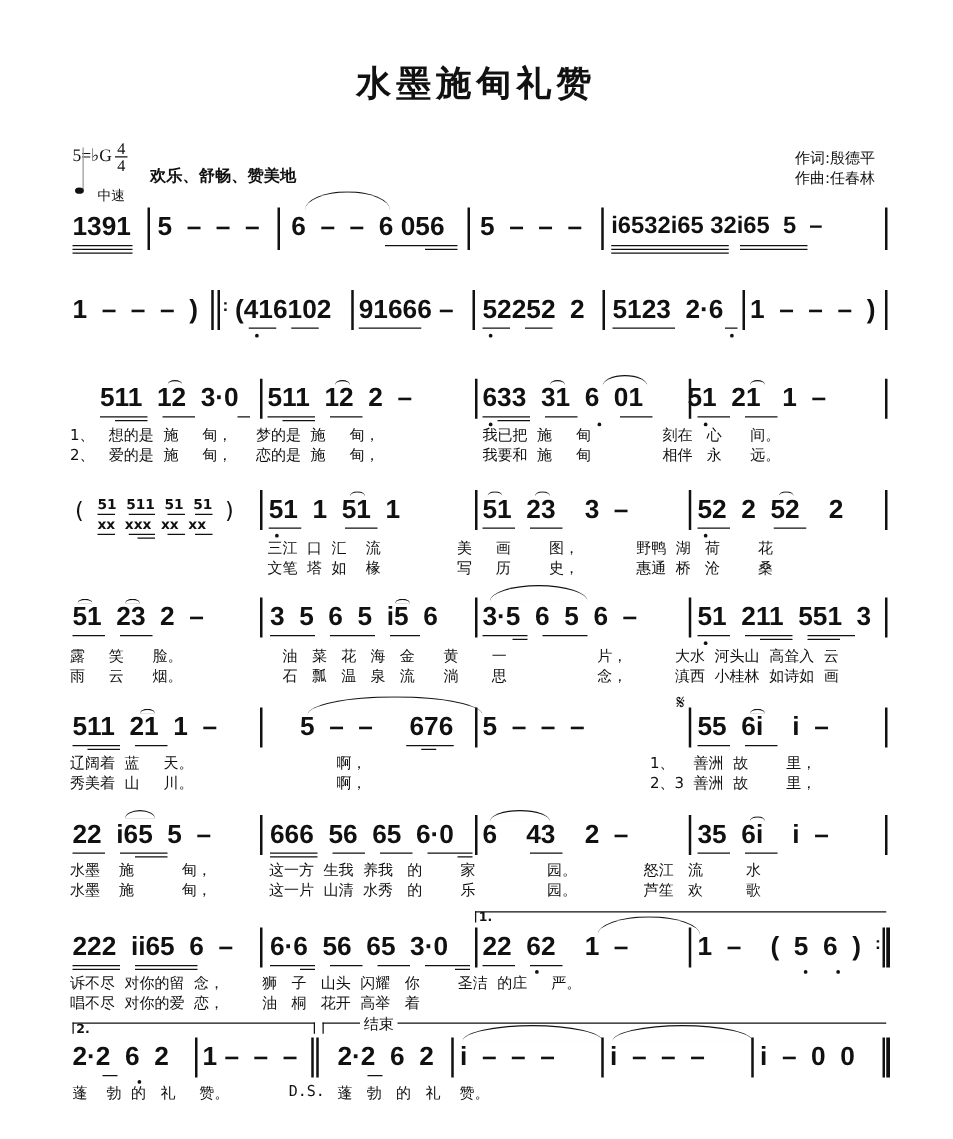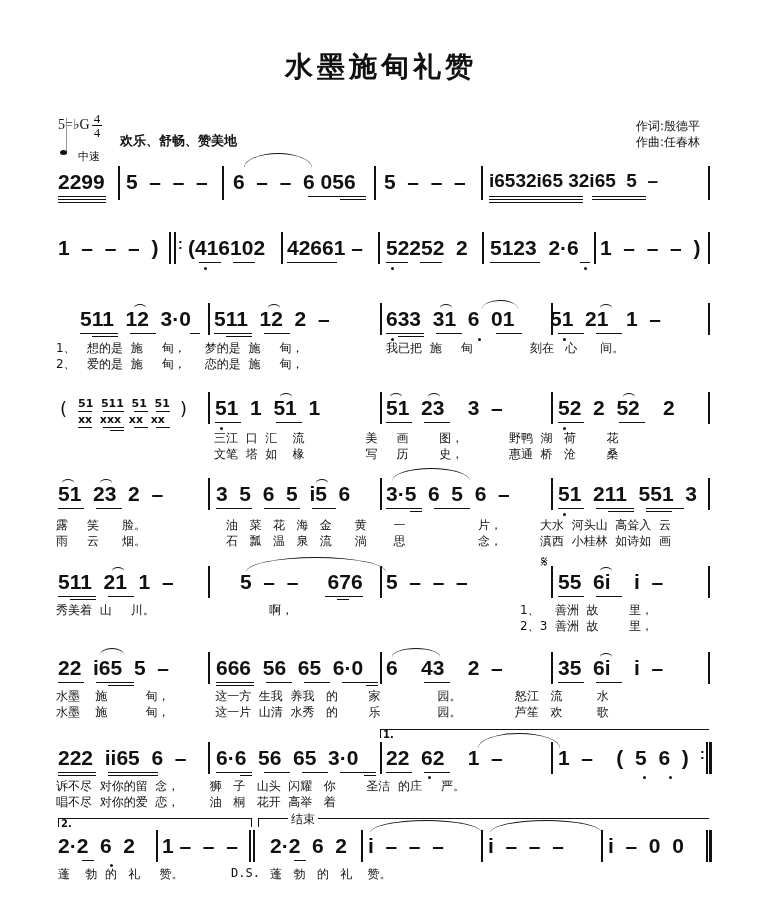--- a/index.html
+++ b/index.html
@@ -33,21 +33,21 @@
   <div>4</div>
 </div>
 <div class="abs" style="left:66px;top:118px;width:1px;height:36px;background:#999;"></div>
 <div class="abs" style="left:60px;top:150px;width:7px;height:5px;border-radius:50%;background:#111;"></div>
 <div class="abs tempo">中速</div>
 <div class="abs mood">欢乐、舒畅、赞美地</div>
 <div class="abs credit" style="left:636px;top:118px;">作词:殷德平</div>
 <div class="abs credit" style="left:636px;top:134px;">作曲:任春林</div>
 
 <div>
-  <span class="abs n" style="left:58px;top:170px;">2299</span>
+  <span class="abs n" style="left:58px;top:170px;">1391</span>
   <div class="ul" style="left:58px;top:196px;width:48px;"></div>
   <div class="ul" style="left:58px;top:199px;width:48px;"></div>
   <div class="ul" style="left:58px;top:202px;width:48px;"></div>
   <div class="bar" style="left:118px;top:166px;height:34px;"></div>
   <span class="abs n" style="left:126px;top:170px;">5 &nbsp;–&nbsp; –&nbsp; –</span>
   <div class="bar" style="left:222px;top:166px;height:34px;"></div>
   <div class="slur" style="left:244px;top:153px;width:68px;height:14px;"></div>
   <span class="abs n" style="left:233px;top:170px;">6 &nbsp;–&nbsp; –&nbsp; 6 056</span>
   <div class="ul" style="left:308px;top:196px;width:58px;"></div>
   <div class="ul" style="left:340px;top:199px;width:26px;"></div>
@@ -66,21 +66,21 @@
 <div>
   <span class="abs n" style="left:58px;top:236px;">1 &nbsp;–&nbsp; –&nbsp; –&nbsp; )</span>
   <div class="thick" style="left:169px;top:232px;height:32px;width:2px;"></div>
   <div class="bar" style="left:174px;top:232px;height:32px;"></div>
   <span class="abs n" style="left:178px;top:236px;font-size:14px;">:</span>
   <span class="abs n" style="left:188px;top:236px;">(416102</span>
   <div class="ul" style="left:199px;top:262px;width:22px;"></div>
   <div class="ul" style="left:233px;top:262px;width:22px;"></div>
   <div class="dot" style="left:204px;top:267px;"></div>
   <div class="bar" style="left:281px;top:232px;height:32px;"></div>
-  <span class="abs n" style="left:287px;top:236px;">42661 –</span>
+  <span class="abs n" style="left:287px;top:236px;">91666 –</span>
   <div class="ul" style="left:287px;top:262px;width:50px;"></div>
   <div class="bar" style="left:378px;top:232px;height:32px;"></div>
   <span class="abs n" style="left:386px;top:236px;">52252 &nbsp;2</span>
   <div class="ul" style="left:386px;top:262px;width:22px;"></div>
   <div class="ul" style="left:420px;top:262px;width:22px;"></div>
   <div class="dot" style="left:391px;top:267px;"></div>
   <div class="bar" style="left:482px;top:232px;height:32px;"></div>
   <span class="abs n" style="left:490px;top:236px;">5123 &nbsp;2·6</span>
   <div class="ul" style="left:490px;top:262px;width:50px;"></div>
   <div class="ul" style="left:580px;top:262px;width:10px;"></div>
@@ -119,20 +119,21 @@
   <div class="ul" style="left:596px;top:333px;width:26px;"></div>
   <div class="dot" style="left:563px;top:338px;"></div>
   <div class="slur" style="left:600px;top:304px;width:12px;height:3px;"></div>
   <div class="bar" style="left:708px;top:303px;height:32px;"></div>
   <div class="abs lyr" style="left:56px;top:340px;">
     <div>1、&nbsp;&nbsp; 想的是 &nbsp;施 &nbsp;&nbsp;&nbsp;&nbsp;甸，&nbsp;&nbsp;&nbsp;&nbsp; 梦的是 &nbsp;施 &nbsp;&nbsp;&nbsp;&nbsp;甸，</div>
     <div>2、&nbsp;&nbsp; 爱的是 &nbsp;施 &nbsp;&nbsp;&nbsp;&nbsp;甸，&nbsp;&nbsp;&nbsp;&nbsp; 恋的是 &nbsp;施 &nbsp;&nbsp;&nbsp;&nbsp;甸，</div>
   </div>
   <div class="abs lyr" style="left:386px;top:340px;">
     <div>我已把 &nbsp;施 &nbsp;&nbsp;&nbsp;&nbsp;甸 &nbsp;&nbsp;&nbsp;&nbsp;&nbsp;&nbsp;&nbsp;&nbsp;&nbsp;&nbsp;&nbsp;&nbsp;&nbsp; 刻在 &nbsp;&nbsp;心 &nbsp;&nbsp;&nbsp;&nbsp;&nbsp;间。</div>
+    <div>我要和 &nbsp;施 &nbsp;&nbsp;&nbsp;&nbsp;甸 &nbsp;&nbsp;&nbsp;&nbsp;&nbsp;&nbsp;&nbsp;&nbsp;&nbsp;&nbsp;&nbsp;&nbsp;&nbsp; 相伴 &nbsp;&nbsp;永 &nbsp;&nbsp;&nbsp;&nbsp;&nbsp;远。</div>
   </div>
 </div>
 
 <div>
   <span class="abs" style="left:60px;top:398px;font-size:18px;">(</span>
   <span class="abs small" style="left:78px;top:397px;">51 &nbsp;511 &nbsp;51 &nbsp;51</span>
   <span class="abs small" style="left:78px;top:413px;">xx &nbsp;xxx &nbsp;xx &nbsp;xx</span>
   <div class="ul" style="left:78px;top:411px;width:14px;height:1px;"></div>
   <div class="ul" style="left:103px;top:411px;width:21px;height:1px;"></div>
   <div class="ul" style="left:134px;top:411px;width:14px;height:1px;"></div>
@@ -215,20 +216,21 @@
   <div class="bar" style="left:380px;top:566px;height:32px;"></div>
   <span class="abs n" style="left:386px;top:570px;">5 &nbsp;–&nbsp; –&nbsp; –</span>
   <div class="bar" style="left:551px;top:566px;height:32px;"></div>
   <span class="abs" style="left:541px;top:552px;font-size:16px;">𝄋</span>
   <span class="abs n" style="left:558px;top:570px;">55 &nbsp;6i &nbsp;&nbsp;&nbsp;i &nbsp;–</span>
   <div class="ul" style="left:558px;top:596px;width:26px;"></div>
   <div class="ul" style="left:596px;top:596px;width:26px;"></div>
   <div class="slur" style="left:600px;top:567px;width:12px;height:3px;"></div>
   <div class="bar" style="left:708px;top:566px;height:32px;"></div>
   <div class="abs lyr" style="left:56px;top:602px;">
+    <div>辽阔着 &nbsp;蓝 &nbsp;&nbsp;&nbsp;&nbsp;天。&nbsp;&nbsp;&nbsp;&nbsp;&nbsp;&nbsp;&nbsp;&nbsp;&nbsp;&nbsp;&nbsp;&nbsp;&nbsp;&nbsp;&nbsp;&nbsp;&nbsp;&nbsp;&nbsp;&nbsp;&nbsp;&nbsp;&nbsp;&nbsp;&nbsp;&nbsp;&nbsp;&nbsp;&nbsp; 啊，</div>
     <div>秀美着 &nbsp;山 &nbsp;&nbsp;&nbsp;&nbsp;川。&nbsp;&nbsp;&nbsp;&nbsp;&nbsp;&nbsp;&nbsp;&nbsp;&nbsp;&nbsp;&nbsp;&nbsp;&nbsp;&nbsp;&nbsp;&nbsp;&nbsp;&nbsp;&nbsp;&nbsp;&nbsp;&nbsp;&nbsp;&nbsp;&nbsp;&nbsp;&nbsp;&nbsp;&nbsp; 啊，</div>
   </div>
   <div class="abs lyr" style="left:520px;top:602px;">
     <div>1、&nbsp;&nbsp;&nbsp; 善洲 &nbsp;故 &nbsp;&nbsp;&nbsp;&nbsp;&nbsp;&nbsp;&nbsp;里，</div>
     <div>2、3 &nbsp;善洲 &nbsp;故 &nbsp;&nbsp;&nbsp;&nbsp;&nbsp;&nbsp;&nbsp;里，</div>
   </div>
 </div>
 
 <div>
   <span class="abs n" style="left:58px;top:656px;">22 &nbsp;i65 &nbsp;5 &nbsp;–</span>

